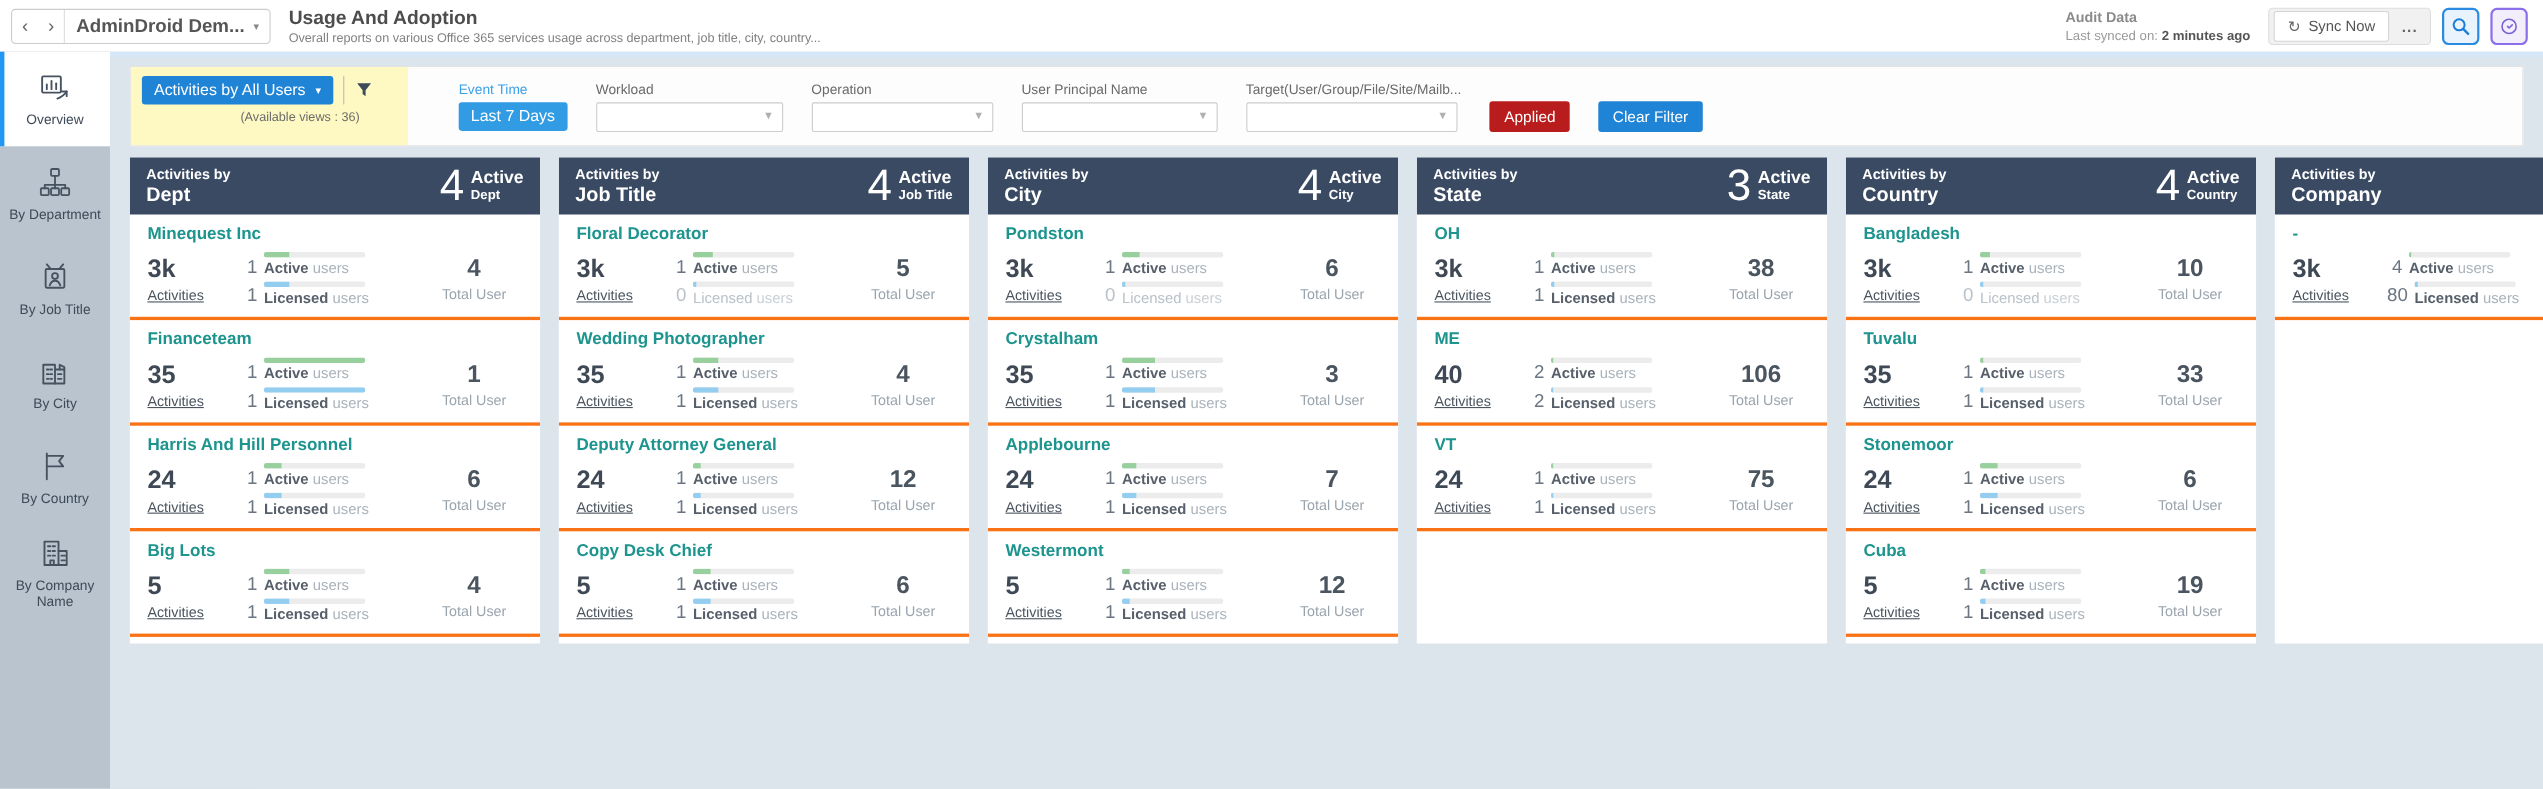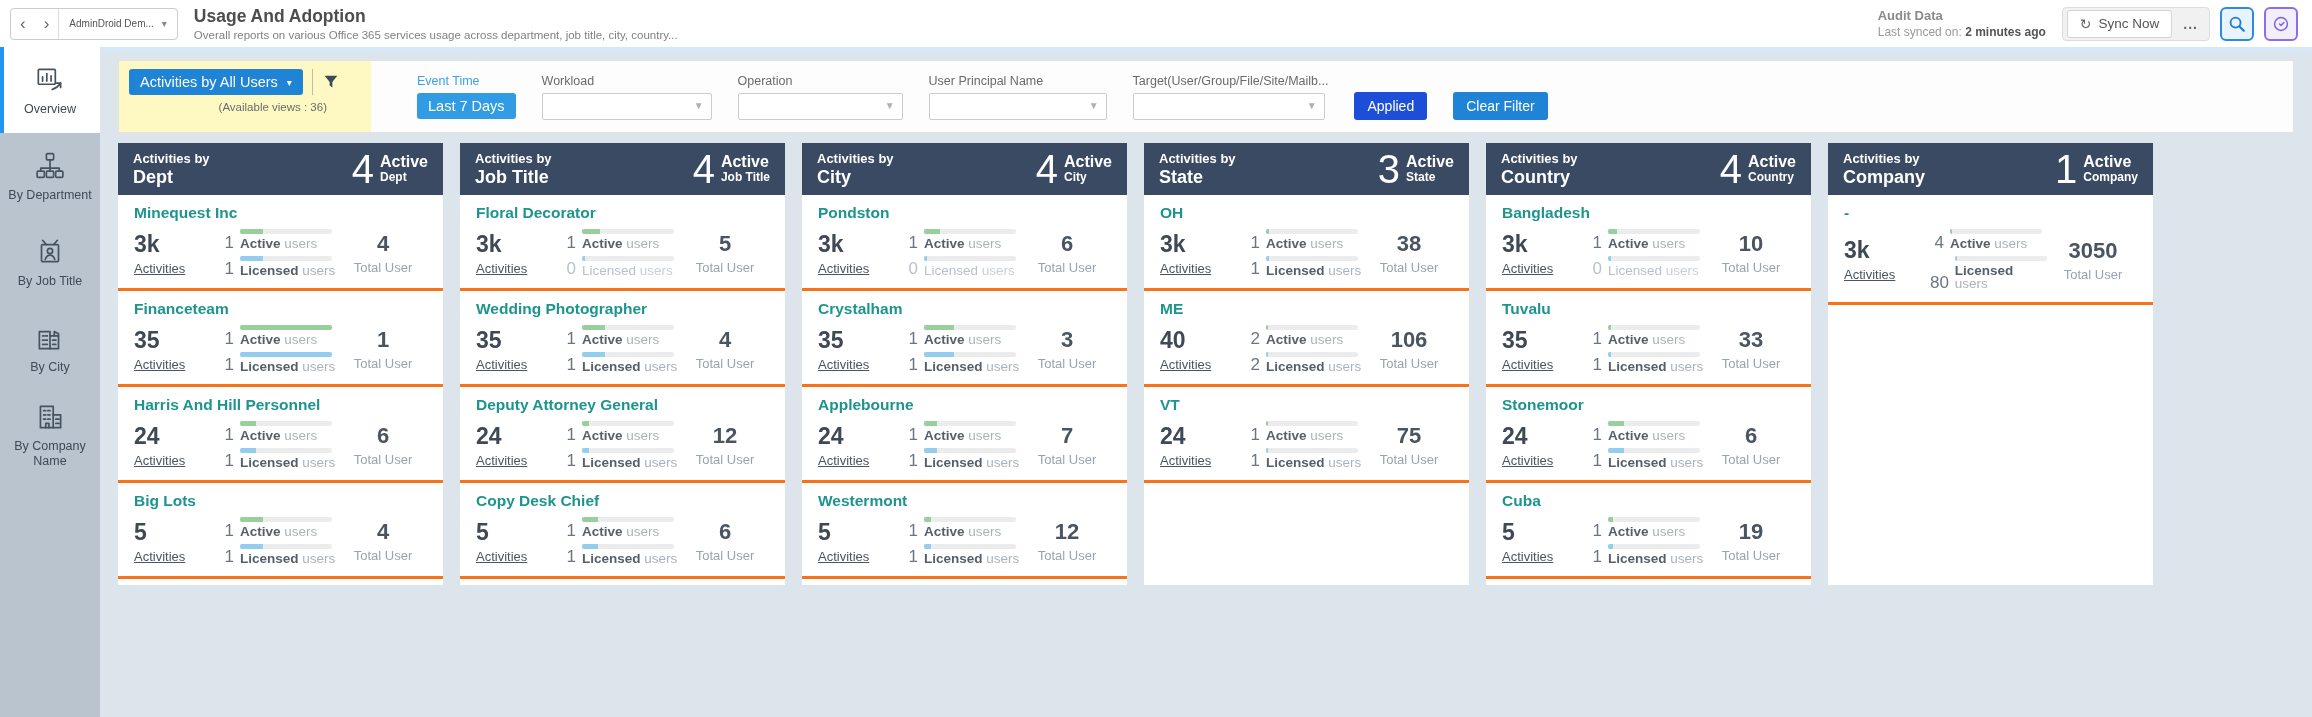--- a/index.html
+++ b/index.html
@@ -6,21 +6,21 @@
   html,body { width:2312px; height:717px; overflow:hidden; }
   body { font-family:"Liberation Sans", sans-serif; background:#dce4ec; color:#444; }
 
   
   .top-header { height:47px; background:#fff; display:flex; align-items:center; justify-content:space-between; padding:0 14px 0 10px; }
   .th-left { display:flex; align-items:center; }
   .nav-group { display:flex; align-items:center; border:1px solid #ccc; border-radius:4px; height:32px; background:#fff; }
   .nav-arrow { padding:0 9px; font-size:17px; color:#666; cursor:pointer; line-height:30px; }
   .nav-sep { width:1px; height:30px; background:#ddd; }
   .tenant { display:flex; align-items:center; padding:0 10px; cursor:pointer; }
-  .tenant-label { font-size:10px; color:#555; }
+  .tenant-label { font-size:17px; color:#555;font-weight:bold; }
   .tenant-caret { font-size:10px; color:#888; margin-left:8px; }
   .title-block { margin-left:16px; }
   .page-title { font-size:17.5px; color:#4d4d4d; font-weight:600; }
   .page-subtitle { font-size:11.5px; color:#818181; margin-top:2px; }
   .th-right { display:flex; align-items:center; gap:10px; }
   .audit-block { text-align:left; margin-right:6px; }
   .audit-title { font-size:13px; color:#8a8a8a; font-weight:600; }
   .audit-sub { font-size:12px; color:#9a9a9a; margin-top:2px; }
   .audit-sub b { color:#555; }
   .sync-group { display:flex; align-items:center; background:#f1f1f1; border:1px solid #ddd; border-radius:4px; height:34px; padding:0 2px; }
@@ -52,26 +52,26 @@
   .view-sep { width:1px; height:26px; background:#bbb; margin:0 9px; }
   .funnel-box { cursor:pointer; display:flex; align-items:center; }
   .available-views { font-size:11.5px; color:#6b6b6b; text-align:right; margin-top:6px; padding-right:34px; }
   .fields { display:flex; align-items:center; gap:26px; padding-left:46px; }
   .field { display:flex; flex-direction:column; }
   .field-label { font-size:12.5px; color:#6a6a6a; margin-bottom:5px; }
   .field-label.blue { color:#3aa0e8; }
   .time-btn { background:#319ce4; color:#fff; font-size:14.5px; border:none; border-radius:3px; padding:5px 11px; cursor:pointer; }
   .fake-select { width:170px; height:27px; background:#fff; border:1px solid #ccc; border-radius:2px; position:relative; cursor:pointer; }
   .fake-select .sel-caret { position:absolute; right:7px; top:6px; font-size:10px; color:#b0b0b0; }
-  .btn-applied { background:#1d4ed8; color:#fff; border:none; border-radius:3px; padding:6px 13px; font-size:14px; cursor:pointer; margin-top:19px; }
+  .btn-applied { background:#b91c1c; color:#fff; border:none; border-radius:3px; padding:6px 13px; font-size:14px; cursor:pointer; margin-top:19px; }
   .btn-clear { background:#1f83d6; color:#fff; border:none; border-radius:3px; padding:6px 13px; font-size:14px; cursor:pointer; margin-top:19px; }
 
   
   .cards-row { display:flex; gap:17px; padding:10px 18px 0; align-items:flex-start; }
-  .card { width:325px; height:442px; background:#fff; display:flex; flex-direction:column; overflow:hidden; flex-shrink:0; }
+  .card { width:373px; height:442px; background:#fff; display:flex; flex-direction:column; overflow:hidden; flex-shrink:0; }
   .card-header { background:#3a4a63; color:#fff; height:52px; display:flex; align-items:center; justify-content:space-between; padding:0 15px 0 15px; flex-shrink:0; }
   .ch-left .l1 { font-size:13px; font-weight:700; }
   .ch-left .l2 { font-size:18px; font-weight:700; margin-top:1px; }
   .ch-right { display:flex; align-items:center; }
   .ch-count { font-size:40px; font-weight:300; line-height:1; }
   .ch-lbls { margin-left:6px; }
   .ch-lbls .a1 { font-size:16px; font-weight:700; line-height:1.05; }
   .ch-lbls .a2 { font-size:12px; font-weight:700; }
   .card-body { flex:1; }
 
@@ -181,20 +181,27 @@
       <svg width="34" height="34" viewBox="0 0 32 32">
         <rect x="6" y="10" width="10" height="16"></rect>
         <path d="M16 14h8v12h-8"></path>
         <path d="M20 14v-4l4 2v2"></path>
         <path d="M9 14h1.5M12 14h1.5M9 18h1.5M12 18h1.5M9 22h1.5M12 22h1.5M18.5 18h3M18.5 22h3"></path>
       </svg>
       <span class="s-label">By City</span>
     </div>
     <div class="side-item">
       <svg width="34" height="34" viewBox="0 0 32 32">
+        <path d="M9 27V5"></path>
+        <path d="M9 7h14l-3.5 4.5L23 16H9"></path>
+      </svg>
+      <span class="s-label">By Country</span>
+    </div>
+    <div class="side-item">
+      <svg width="34" height="34" viewBox="0 0 32 32">
         <rect x="7" y="6" width="12" height="20"></rect>
         <path d="M19 14h7v12h-7"></path>
         <path d="M10 10h2M14 10h2M10 14h2M14 14h2M10 18h2M14 18h2M21.5 18h3M21.5 22h3"></path>
         <path d="M12 26v-4h3v4"></path>
       </svg>
       <span class="s-label">By Company Name</span>
     </div>
   </div>
 
   <div class="content">

